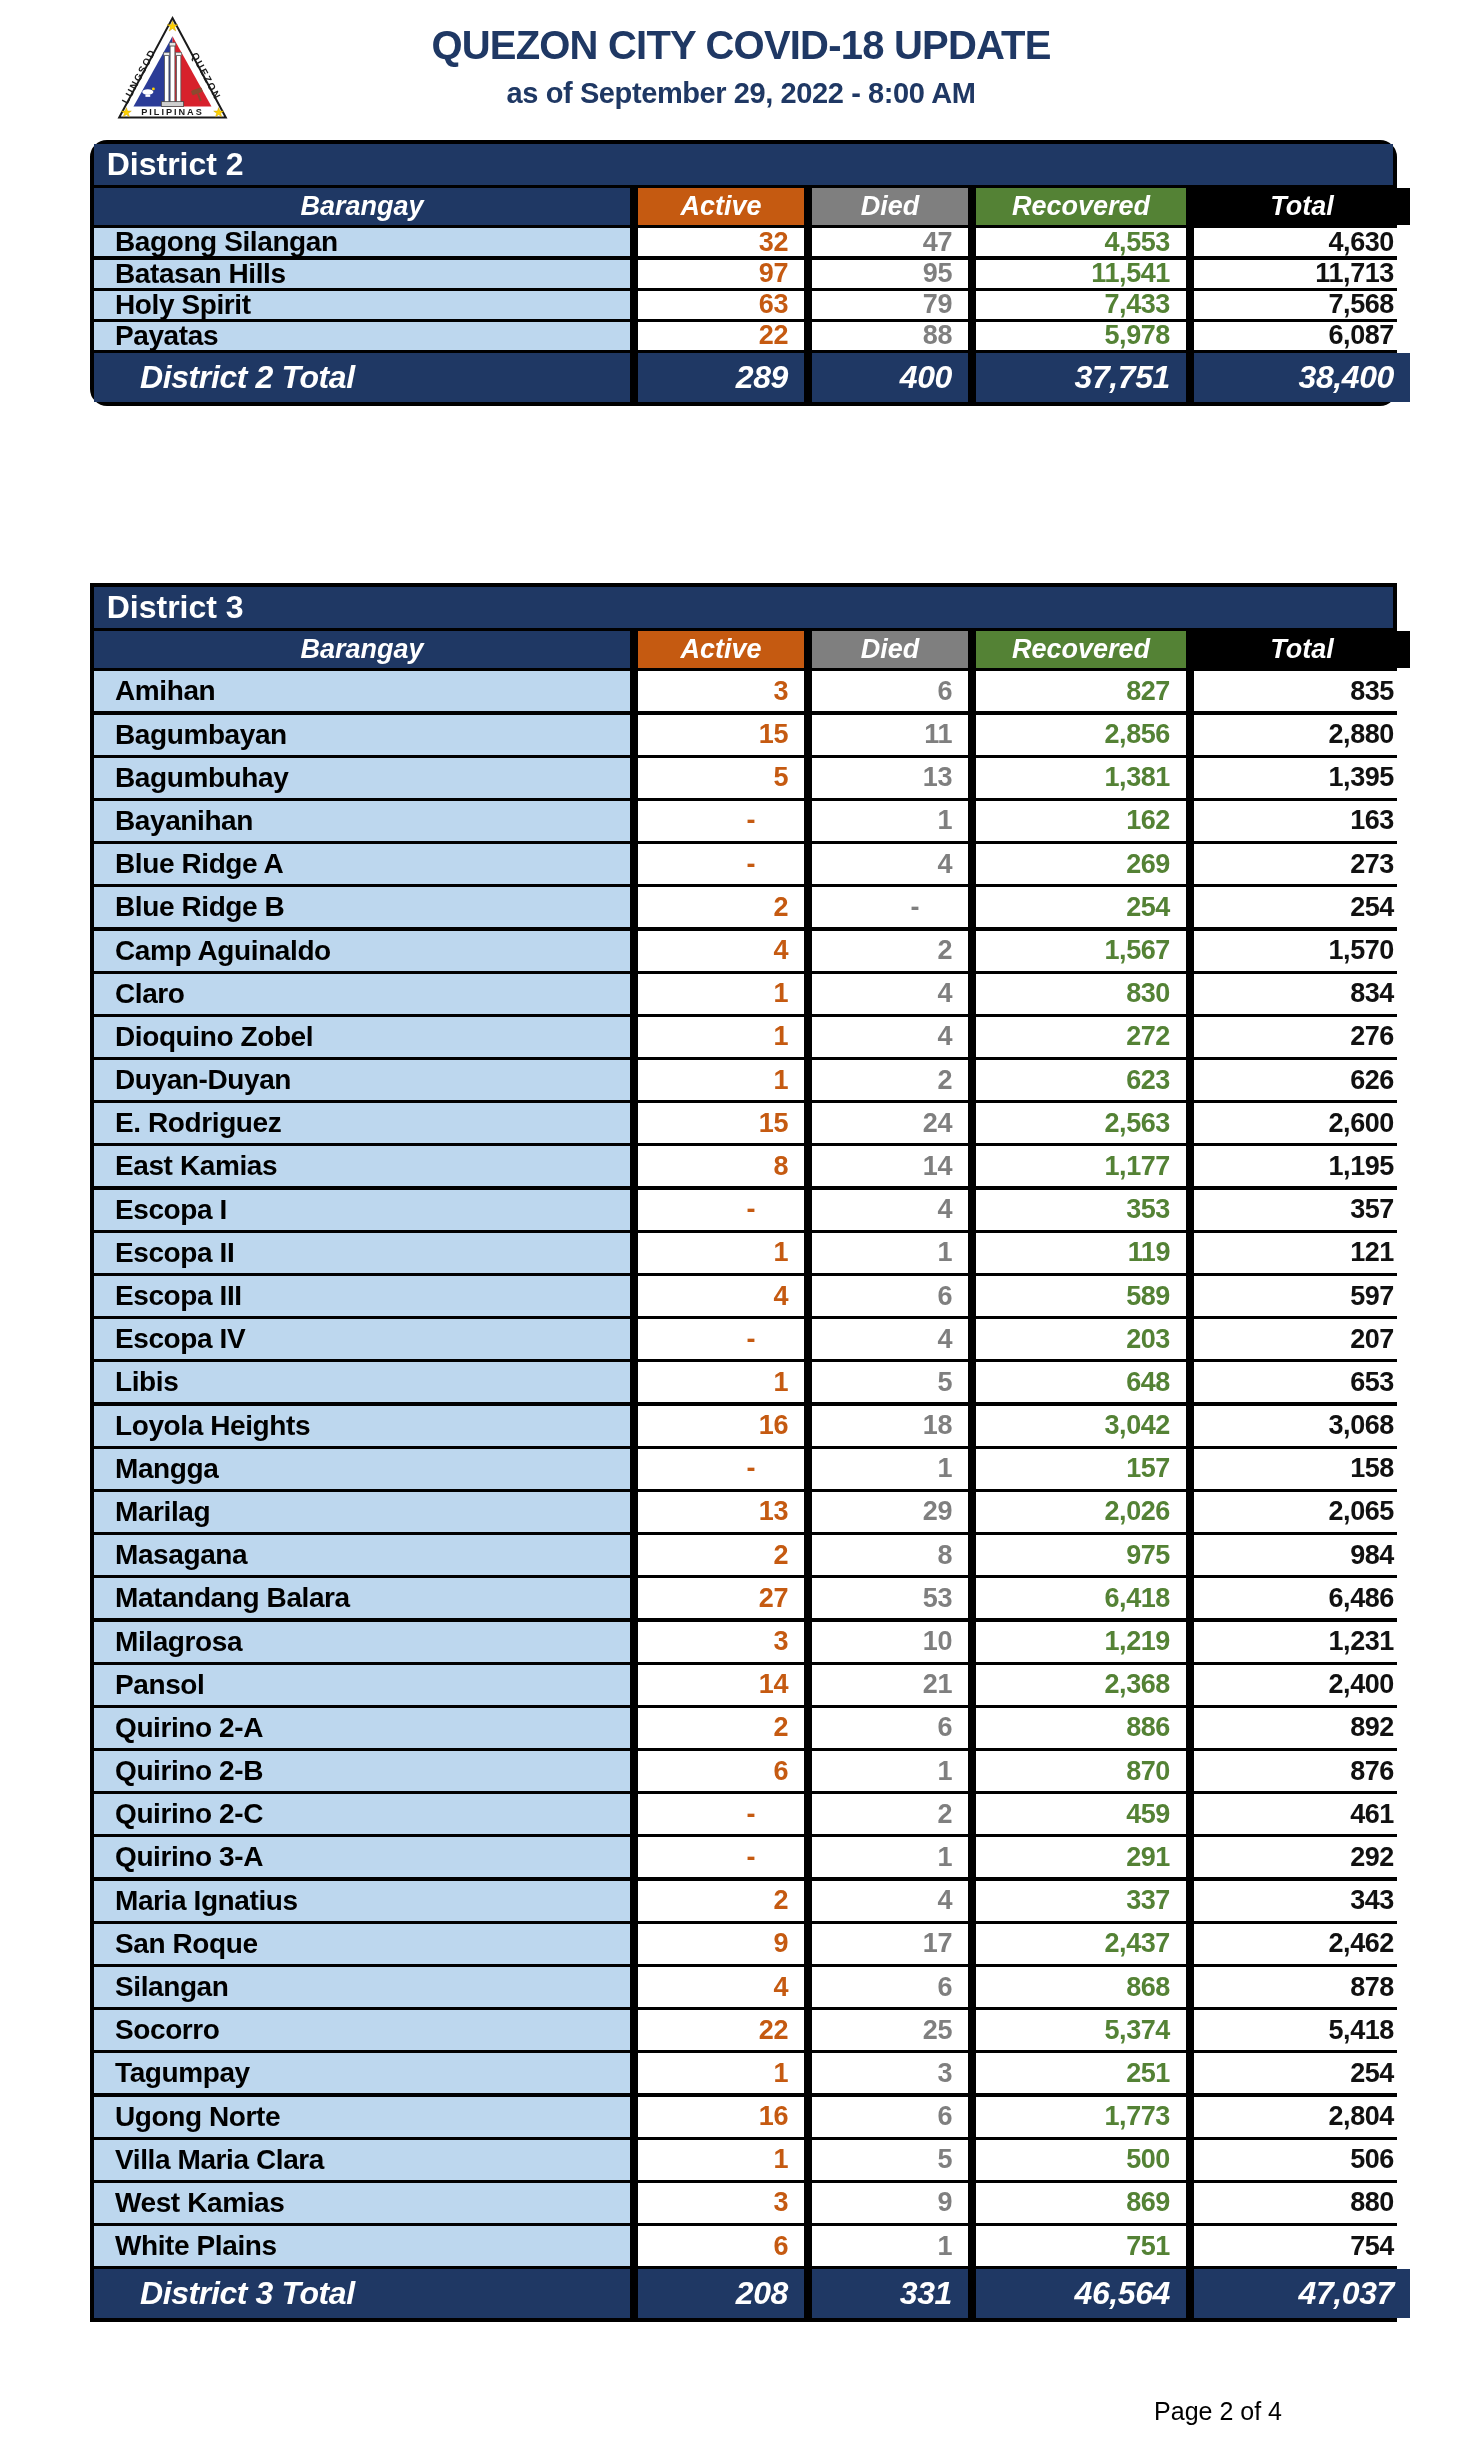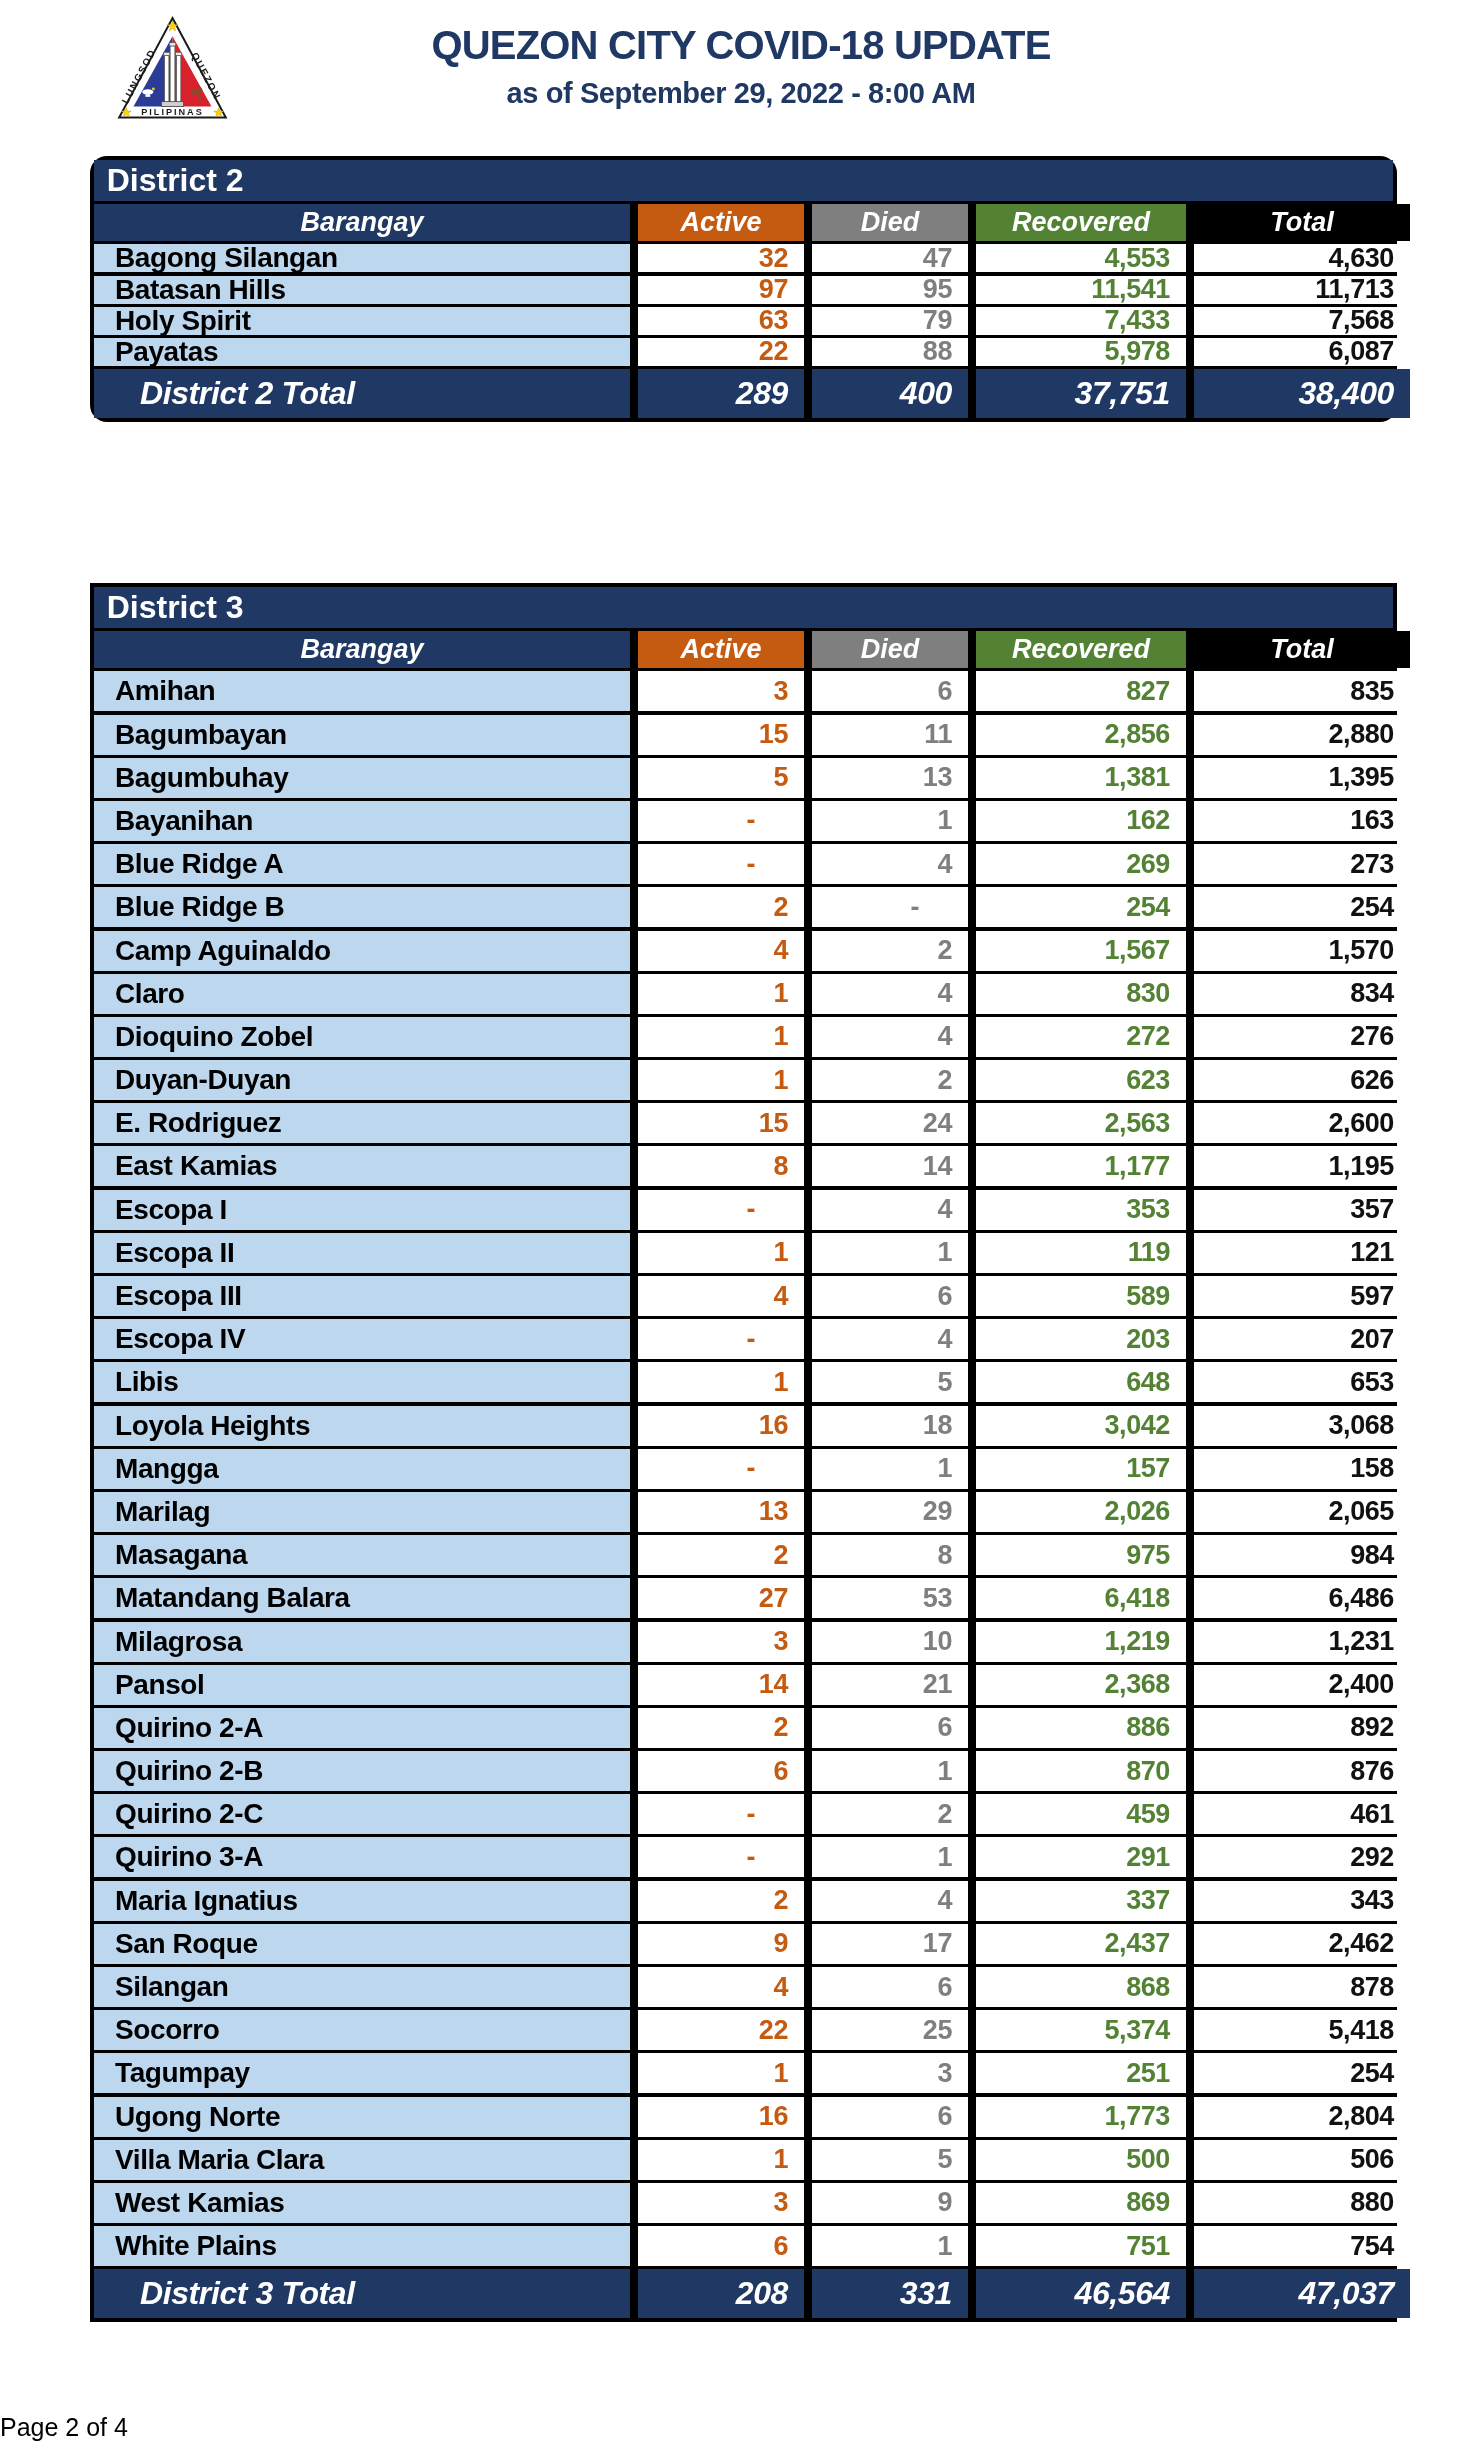--- a/index.html
+++ b/index.html
@@ -16,21 +16,21 @@
   }
   .sub-title{
     margin:11px 0 0 0;color:#1F3864;font-size:29px;font-weight:bold;letter-spacing:-0.4px;
   }
   
   .tbl{
     position:absolute;left:90px;width:1307px;box-sizing:border-box;
     border:4.8px solid #000;background:#000;
     display:flex;flex-direction:column;gap:3.2px;
   }
-  #tbl-0{top:156px;border-radius:17px;}
+  #tbl-0{top:140px;border-radius:17px;}
   #tbl-1{top:583px;}
   .title-bar{
     height:41px;background:#1F3864;color:#fff;font-size:32px;font-weight:bold;
     display:flex;align-items:center;padding-left:12.7px;
   }
   .trow{display:grid;grid-template-columns:536px 166px 156px 210px 216px;gap:8px;}
   .hc{
     height:37px;display:flex;align-items:center;justify-content:center;
     color:#fff;font-size:27px;font-weight:bold;font-style:italic;
   }
@@ -53,22 +53,22 @@
   .cell.num.active{color:#C55A11;}
   .cell.num.died{color:#7F7F7F;}
   .cell.num.recovered{color:#548235;}
   .cell.num.total{color:#111111;}
   .cell.num.dash{padding-right:49px;}
   .total-row .cell{height:49px;background:#1F3864;color:#fff;font-style:italic;font-weight:bold;}
   .cell.tlabel{font-size:32px;padding-left:46px;letter-spacing:-0.4px;}
   .cell.tnum{font-size:32px;justify-content:flex-end;padding-right:16px;letter-spacing:-0.4px;}
   
   .page-footer{
-    position:absolute;top:2397px;left:0;width:1282px;text-align:left;
-    color:#000;font-size:25px;margin-top:16px;
+    position:absolute;top:2397px;left:0;width:1282px;text-align:right;
+    color:#000;font-size:25px;
   }
 </style>
 </head>
 <body>
 
 <div class="hdr">
   <svg class="logo" viewBox="0 0 142 134" xmlns="http://www.w3.org/2000/svg">
     <polygon points="71,3 138,128 4,128" fill="#ffffff" stroke="#1a1a1a" stroke-width="2.5"></polygon>
     <polygon points="71,26 71,114 22,114" fill="#2B3C97"></polygon>
     <polygon points="71,26 120,114 71,114" fill="#D7212C"></polygon>

